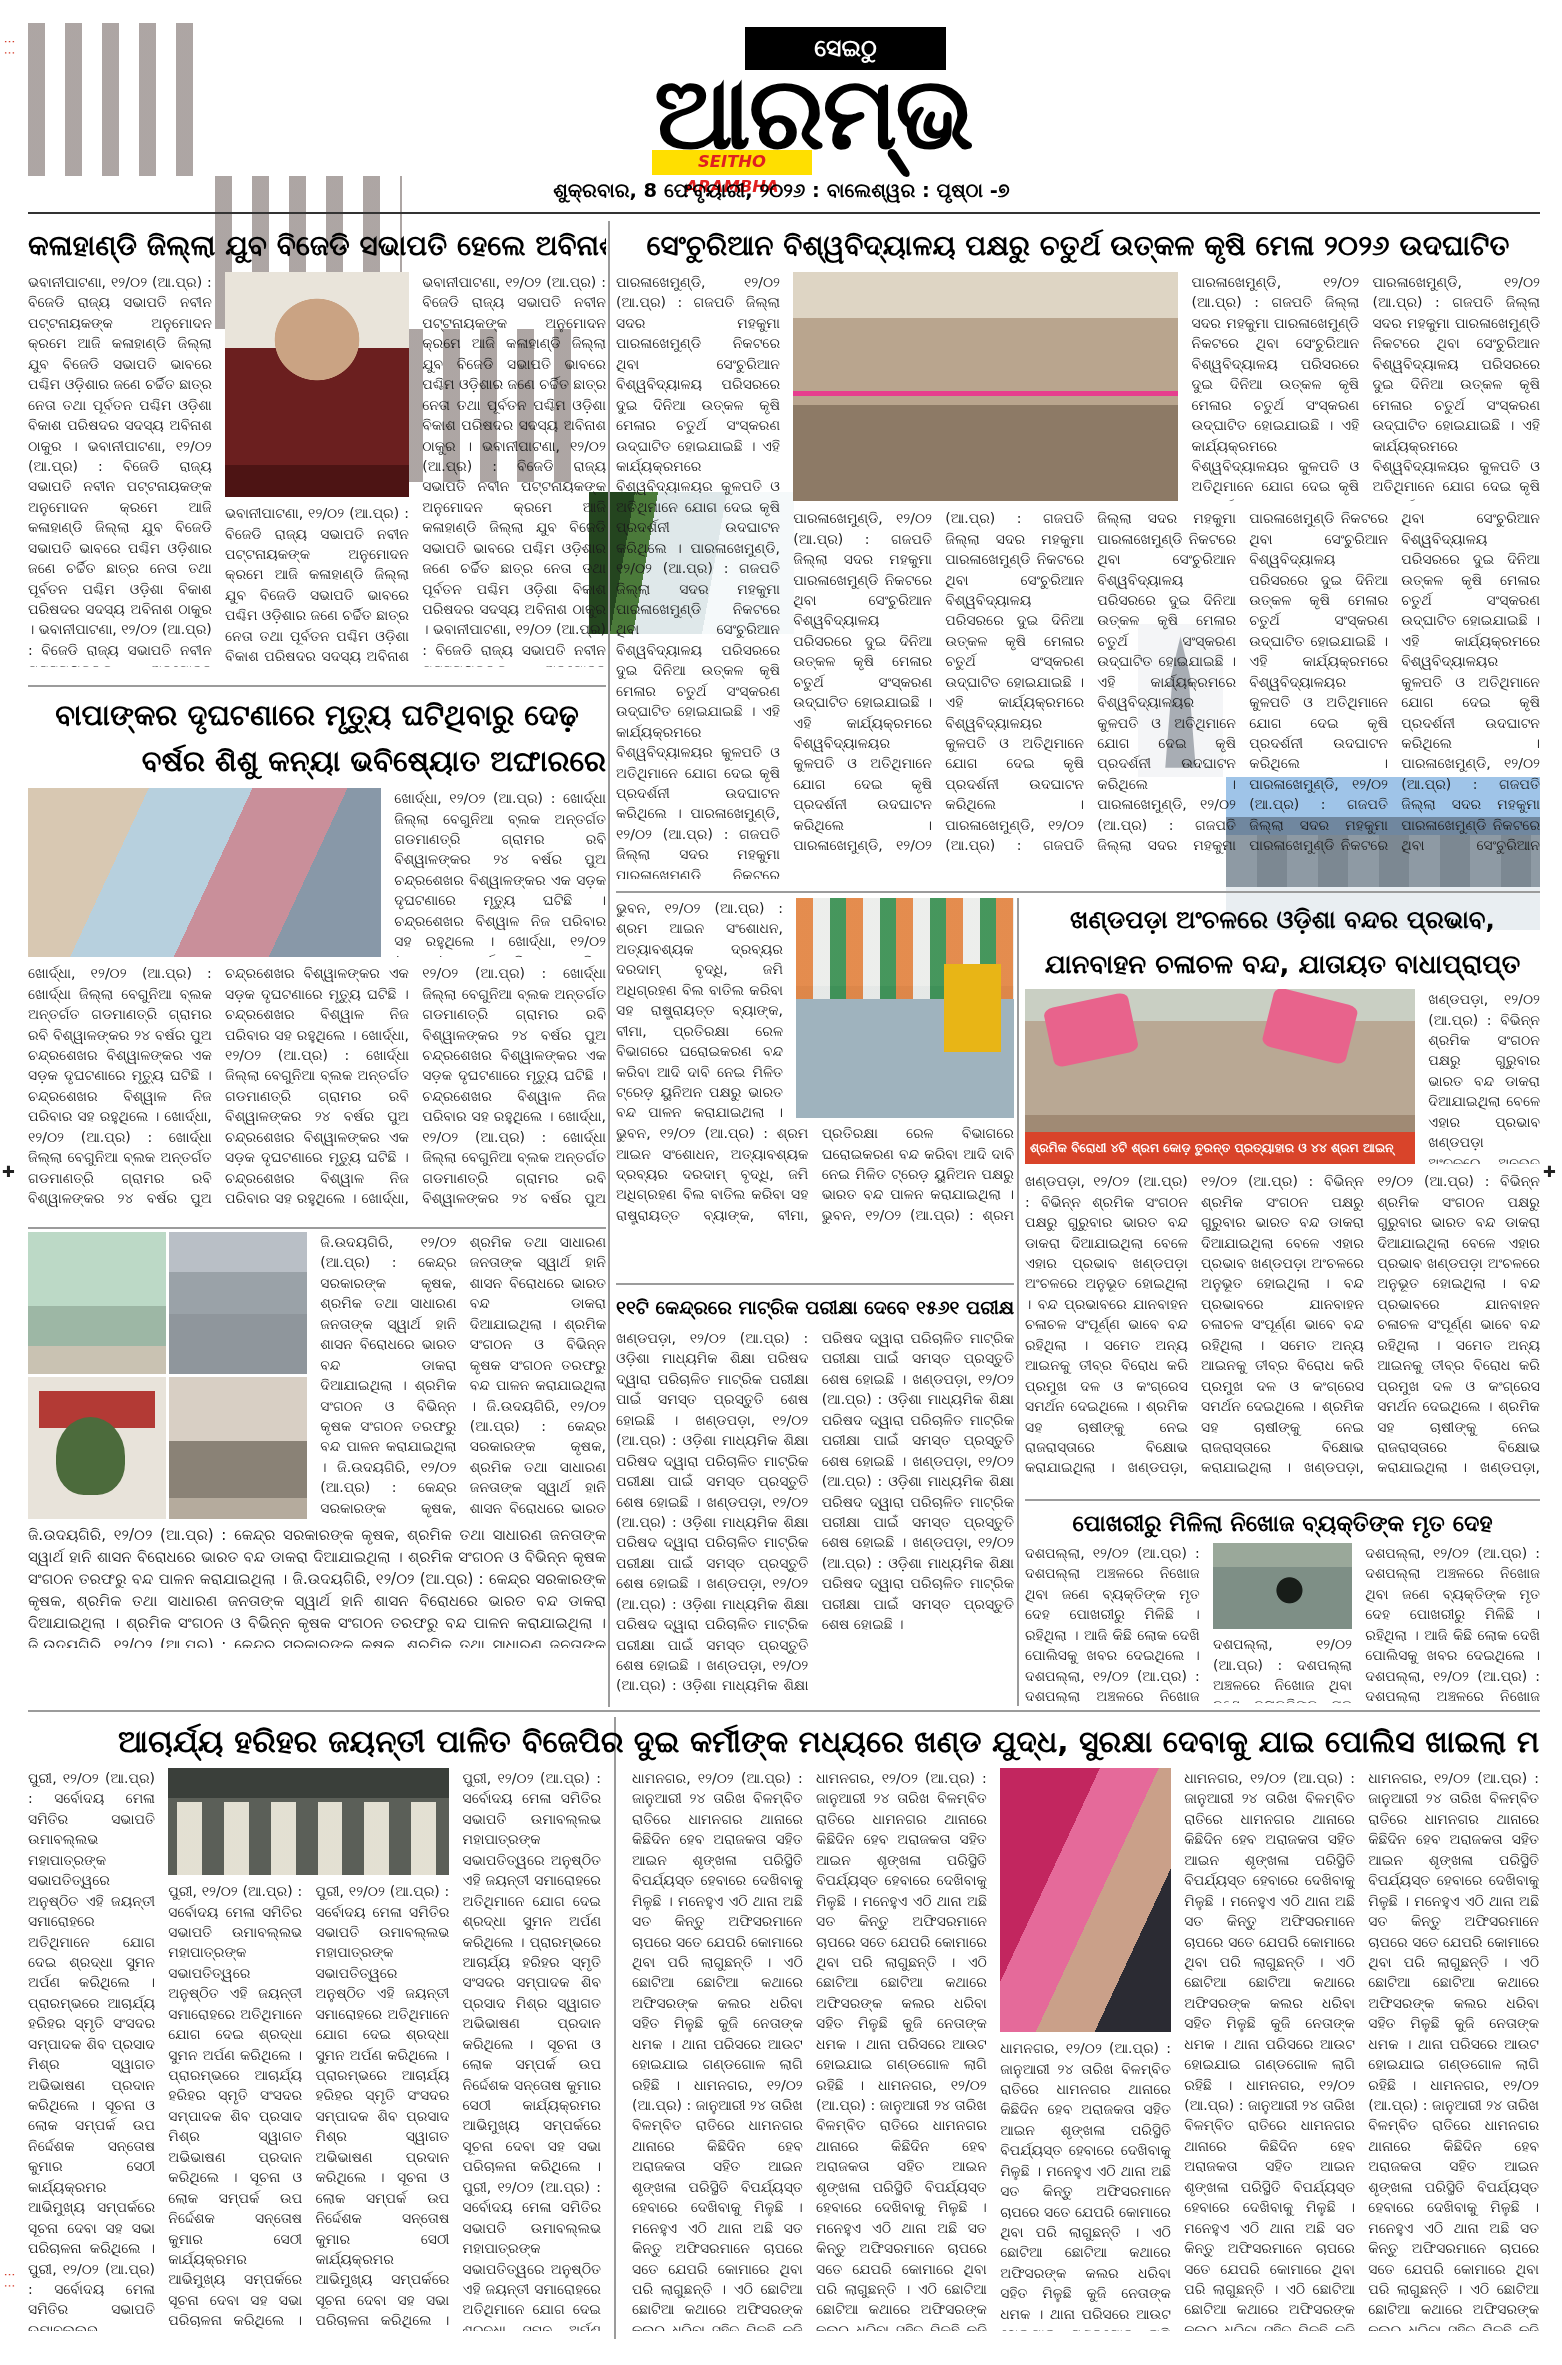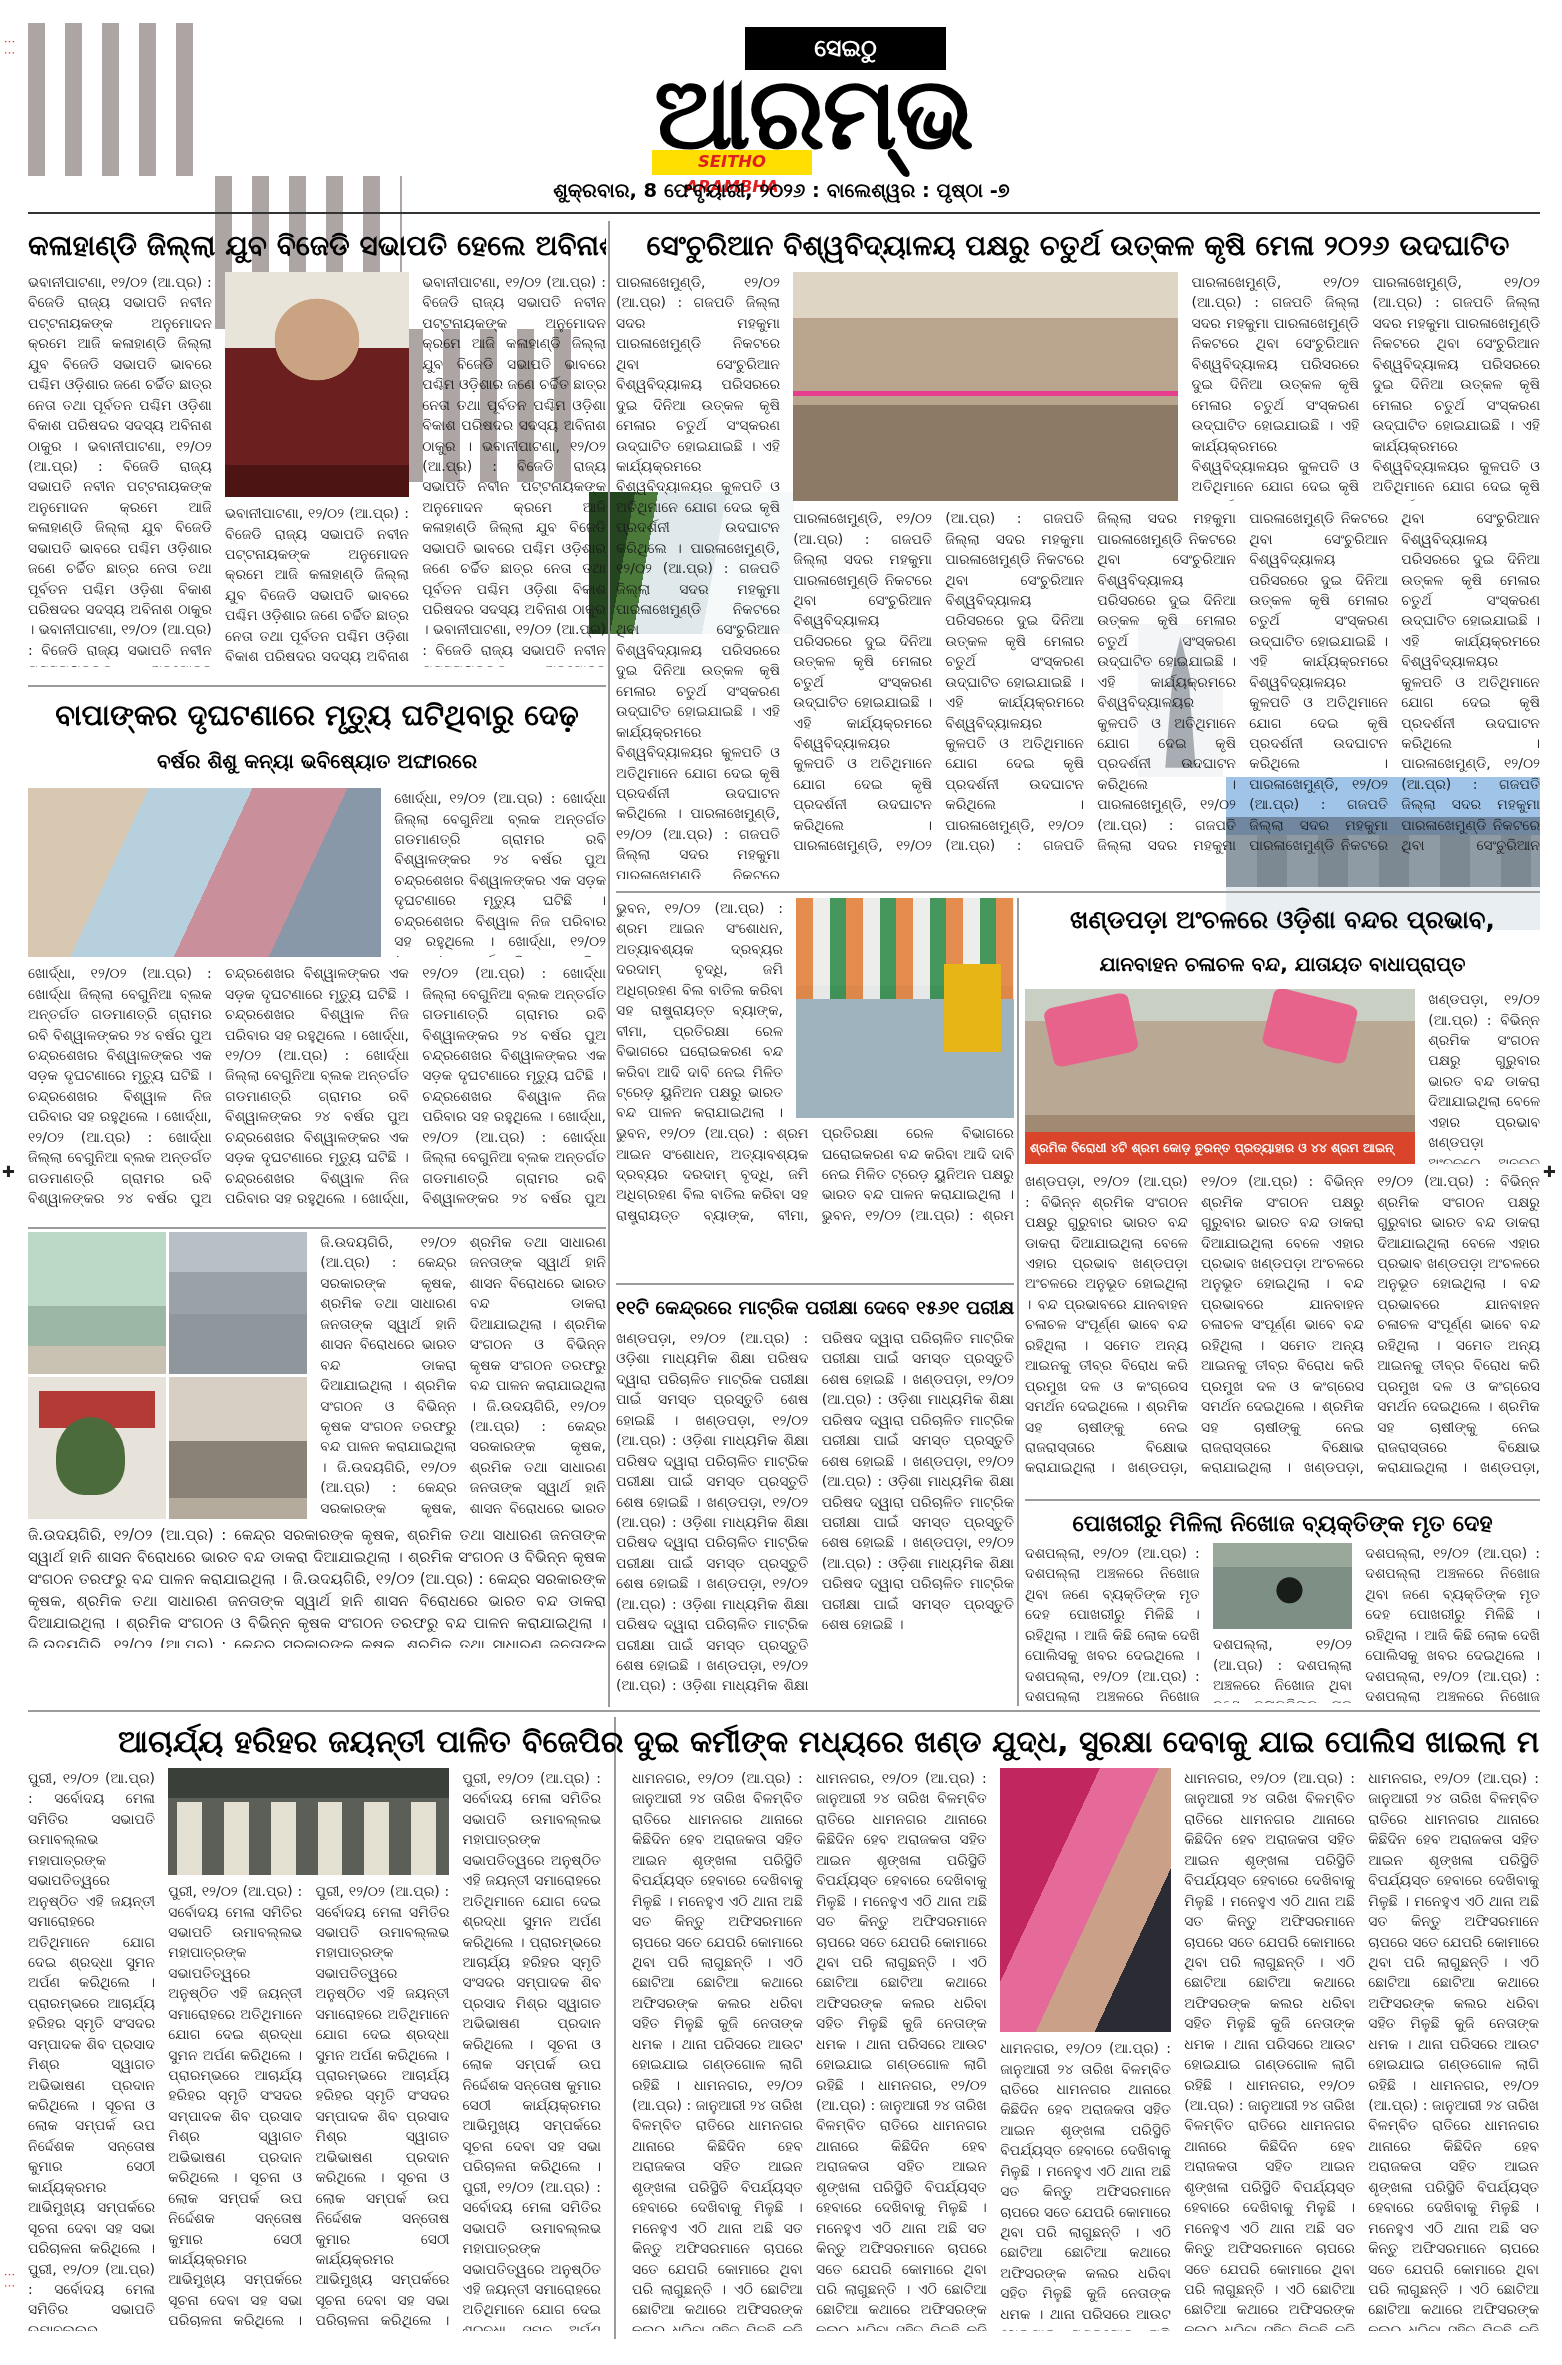--- a/index.html
+++ b/index.html
@@ -115,21 +115,21 @@
         <div class="txt" style="flex:1;">ପାରଳାଖେମୁଣ୍ଡି, ୧୨/୦୨ (ଆ.ପ୍ର) : ଗଜପତି ଜିଲ୍ଲା ସଦର ମହକୁମା ପାରଳାଖେମୁଣ୍ଡି ନିକଟରେ ଥିବା ସେଂଚୁରିଆନ ବିଶ୍ୱବିଦ୍ୟାଳୟ ପରିସରରେ ଦୁଇ ଦିନିଆ ଉତ୍କଳ କୃଷି ମେଳାର ଚତୁର୍ଥ ସଂସ୍କରଣ ଉଦ୍‌ଘାଟିତ ହୋଇଯାଇଛି । ଏହି କାର୍ଯ୍ୟକ୍ରମରେ ବିଶ୍ୱବିଦ୍ୟାଳୟର କୁଳପତି ଓ ଅତିଥିମାନେ ଯୋଗ ଦେଇ କୃଷି ପ୍ରଦର୍ଶନୀ ଉଦଘାଟନ କରିଥିଲେ । ପାରଳାଖେମୁଣ୍ଡି, ୧୨/୦୨ (ଆ.ପ୍ର) : ଗଜପତି ଜିଲ୍ଲା ସଦର ମହକୁମା ପାରଳାଖେମୁଣ୍ଡି ନିକଟରେ ଥିବା ସେଂଚୁରିଆନ ବିଶ୍ୱବିଦ୍ୟାଳୟ ପରିସରରେ ଦୁଇ ଦିନିଆ ଉତ୍କଳ କୃଷି ମେଳାର ଚତୁର୍ଥ ସଂସ୍କରଣ ଉଦ୍‌ଘାଟିତ ହୋଇଯାଇଛି । ଏହି କାର୍ଯ୍ୟକ୍ରମରେ ବିଶ୍ୱବିଦ୍ୟାଳୟର କୁଳପତି ଓ ଅତିଥିମାନେ ଯୋଗ ଦେଇ କୃଷି ପ୍ରଦର୍ଶନୀ ଉଦଘାଟନ କରିଥିଲେ । ପାରଳାଖେମୁଣ୍ଡି, ୧୨/୦୨ (ଆ.ପ୍ର) : ଗଜପତି ଜିଲ୍ଲା ସଦର ମହକୁମା ପାରଳାଖେମୁଣ୍ଡି ନିକଟରେ ଥିବା ସେଂଚୁରିଆନ ବିଶ୍ୱବିଦ୍ୟାଳୟ ପରିସରରେ ଦୁଇ ଦିନିଆ ଉତ୍କଳ କୃଷି ମେଳାର ଚତୁର୍ଥ ସଂସ୍କରଣ ଉଦ୍‌ଘାଟିତ ହୋଇଯାଇଛି । ଏହି କାର୍ଯ୍ୟକ୍ରମରେ ବିଶ୍ୱବିଦ୍ୟାଳୟର କୁଳପତି ଓ ଅତିଥିମାନେ ଯୋଗ ଦେଇ କୃଷି ପ୍ରଦର୍ଶନୀ ଉଦଘାଟନ କରିଥିଲେ ।</div>
         <div class="txt" style="flex:1;">ପାରଳାଖେମୁଣ୍ଡି, ୧୨/୦୨ (ଆ.ପ୍ର) : ଗଜପତି ଜିଲ୍ଲା ସଦର ମହକୁମା ପାରଳାଖେମୁଣ୍ଡି ନିକଟରେ ଥିବା ସେଂଚୁରିଆନ ବିଶ୍ୱବିଦ୍ୟାଳୟ ପରିସରରେ ଦୁଇ ଦିନିଆ ଉତ୍କଳ କୃଷି ମେଳାର ଚତୁର୍ଥ ସଂସ୍କରଣ ଉଦ୍‌ଘାଟିତ ହୋଇଯାଇଛି । ଏହି କାର୍ଯ୍ୟକ୍ରମରେ ବିଶ୍ୱବିଦ୍ୟାଳୟର କୁଳପତି ଓ ଅତିଥିମାନେ ଯୋଗ ଦେଇ କୃଷି ପ୍ରଦର୍ଶନୀ ଉଦଘାଟନ କରିଥିଲେ । ପାରଳାଖେମୁଣ୍ଡି, ୧୨/୦୨ (ଆ.ପ୍ର) : ଗଜପତି ଜିଲ୍ଲା ସଦର ମହକୁମା ପାରଳାଖେମୁଣ୍ଡି ନିକଟରେ ଥିବା ସେଂଚୁରିଆନ ବିଶ୍ୱବିଦ୍ୟାଳୟ ପରିସରରେ ଦୁଇ ଦିନିଆ ଉତ୍କଳ କୃଷି ମେଳାର ଚତୁର୍ଥ ସଂସ୍କରଣ ଉଦ୍‌ଘାଟିତ ହୋଇଯାଇଛି । ଏହି କାର୍ଯ୍ୟକ୍ରମରେ ବିଶ୍ୱବିଦ୍ୟାଳୟର କୁଳପତି ଓ ଅତିଥିମାନେ ଯୋଗ ଦେଇ କୃଷି ପ୍ରଦର୍ଶନୀ ଉଦଘାଟନ କରିଥିଲେ । ପାରଳାଖେମୁଣ୍ଡି, ୧୨/୦୨ (ଆ.ପ୍ର) : ଗଜପତି ଜିଲ୍ଲା ସଦର ମହକୁମା ପାରଳାଖେମୁଣ୍ଡି ନିକଟରେ ଥିବା ସେଂଚୁରିଆନ ବିଶ୍ୱବିଦ୍ୟାଳୟ ପରିସରରେ ଦୁଇ ଦିନିଆ ଉତ୍କଳ କୃଷି ମେଳାର ଚତୁର୍ଥ ସଂସ୍କରଣ ଉଦ୍‌ଘାଟିତ ହୋଇଯାଇଛି । ଏହି କାର୍ଯ୍ୟକ୍ରମରେ ବିଶ୍ୱବିଦ୍ୟାଳୟର କୁଳପତି ଓ ଅତିଥିମାନେ ଯୋଗ ଦେଇ କୃଷି ପ୍ରଦର୍ଶନୀ ଉଦଘାଟନ କରିଥିଲେ ।</div>
       </div>
       <div class="txt cols5" style="height:364px;">ପାରଳାଖେମୁଣ୍ଡି, ୧୨/୦୨ (ଆ.ପ୍ର) : ଗଜପତି ଜିଲ୍ଲା ସଦର ମହକୁମା ପାରଳାଖେମୁଣ୍ଡି ନିକଟରେ ଥିବା ସେଂଚୁରିଆନ ବିଶ୍ୱବିଦ୍ୟାଳୟ ପରିସରରେ ଦୁଇ ଦିନିଆ ଉତ୍କଳ କୃଷି ମେଳାର ଚତୁର୍ଥ ସଂସ୍କରଣ ଉଦ୍‌ଘାଟିତ ହୋଇଯାଇଛି । ଏହି କାର୍ଯ୍ୟକ୍ରମରେ ବିଶ୍ୱବିଦ୍ୟାଳୟର କୁଳପତି ଓ ଅତିଥିମାନେ ଯୋଗ ଦେଇ କୃଷି ପ୍ରଦର୍ଶନୀ ଉଦଘାଟନ କରିଥିଲେ । ପାରଳାଖେମୁଣ୍ଡି, ୧୨/୦୨ (ଆ.ପ୍ର) : ଗଜପତି ଜିଲ୍ଲା ସଦର ମହକୁମା ପାରଳାଖେମୁଣ୍ଡି ନିକଟରେ ଥିବା ସେଂଚୁରିଆନ ବିଶ୍ୱବିଦ୍ୟାଳୟ ପରିସରରେ ଦୁଇ ଦିନିଆ ଉତ୍କଳ କୃଷି ମେଳାର ଚତୁର୍ଥ ସଂସ୍କରଣ ଉଦ୍‌ଘାଟିତ ହୋଇଯାଇଛି । ଏହି କାର୍ଯ୍ୟକ୍ରମରେ ବିଶ୍ୱବିଦ୍ୟାଳୟର କୁଳପତି ଓ ଅତିଥିମାନେ ଯୋଗ ଦେଇ କୃଷି ପ୍ରଦର୍ଶନୀ ଉଦଘାଟନ କରିଥିଲେ । ପାରଳାଖେମୁଣ୍ଡି, ୧୨/୦୨ (ଆ.ପ୍ର) : ଗଜପତି ଜିଲ୍ଲା ସଦର ମହକୁମା ପାରଳାଖେମୁଣ୍ଡି ନିକଟରେ ଥିବା ସେଂଚୁରିଆନ ବିଶ୍ୱବିଦ୍ୟାଳୟ ପରିସରରେ ଦୁଇ ଦିନିଆ ଉତ୍କଳ କୃଷି ମେଳାର ଚତୁର୍ଥ ସଂସ୍କରଣ ଉଦ୍‌ଘାଟିତ ହୋଇଯାଇଛି । ଏହି କାର୍ଯ୍ୟକ୍ରମରେ ବିଶ୍ୱବିଦ୍ୟାଳୟର କୁଳପତି ଓ ଅତିଥିମାନେ ଯୋଗ ଦେଇ କୃଷି ପ୍ରଦର୍ଶନୀ ଉଦଘାଟନ କରିଥିଲେ । ପାରଳାଖେମୁଣ୍ଡି, ୧୨/୦୨ (ଆ.ପ୍ର) : ଗଜପତି ଜିଲ୍ଲା ସଦର ମହକୁମା ପାରଳାଖେମୁଣ୍ଡି ନିକଟରେ ଥିବା ସେଂଚୁରିଆନ ବିଶ୍ୱବିଦ୍ୟାଳୟ ପରିସରରେ ଦୁଇ ଦିନିଆ ଉତ୍କଳ କୃଷି ମେଳାର ଚତୁର୍ଥ ସଂସ୍କରଣ ଉଦ୍‌ଘାଟିତ ହୋଇଯାଇଛି । ଏହି କାର୍ଯ୍ୟକ୍ରମରେ ବିଶ୍ୱବିଦ୍ୟାଳୟର କୁଳପତି ଓ ଅତିଥିମାନେ ଯୋଗ ଦେଇ କୃଷି ପ୍ରଦର୍ଶନୀ ଉଦଘାଟନ କରିଥିଲେ । ପାରଳାଖେମୁଣ୍ଡି, ୧୨/୦୨ (ଆ.ପ୍ର) : ଗଜପତି ଜିଲ୍ଲା ସଦର ମହକୁମା ପାରଳାଖେମୁଣ୍ଡି ନିକଟରେ ଥିବା ସେଂଚୁରିଆନ ବିଶ୍ୱବିଦ୍ୟାଳୟ ପରିସରରେ ଦୁଇ ଦିନିଆ ଉତ୍କଳ କୃଷି ମେଳାର ଚତୁର୍ଥ ସଂସ୍କରଣ ଉଦ୍‌ଘାଟିତ ହୋଇଯାଇଛି । ଏହି କାର୍ଯ୍ୟକ୍ରମରେ ବିଶ୍ୱବିଦ୍ୟାଳୟର କୁଳପତି ଓ ଅତିଥିମାନେ ଯୋଗ ଦେଇ କୃଷି ପ୍ରଦର୍ଶନୀ ଉଦଘାଟନ କରିଥିଲେ । ପାରଳାଖେମୁଣ୍ଡି, ୧୨/୦୨ (ଆ.ପ୍ର) : ଗଜପତି ଜିଲ୍ଲା ସଦର ମହକୁମା ପାରଳାଖେମୁଣ୍ଡି ନିକଟରେ ଥିବା ସେଂଚୁରିଆନ ବିଶ୍ୱବିଦ୍ୟାଳୟ ପରିସରରେ ଦୁଇ ଦିନିଆ ଉତ୍କଳ କୃଷି ମେଳାର ଚତୁର୍ଥ ସଂସ୍କରଣ ଉଦ୍‌ଘାଟିତ ହୋଇଯାଇଛି । ଏହି କାର୍ଯ୍ୟକ୍ରମରେ ବିଶ୍ୱବିଦ୍ୟାଳୟର କୁଳପତି ଓ ଅତିଥିମାନେ ଯୋଗ ଦେଇ କୃଷି ପ୍ରଦର୍ଶନୀ ଉଦଘାଟନ କରିଥିଲେ । ପାରଳାଖେମୁଣ୍ଡି, ୧୨/୦୨ (ଆ.ପ୍ର) : ଗଜପତି ଜିଲ୍ଲା ସଦର ମହକୁମା ପାରଳାଖେମୁଣ୍ଡି ନିକଟରେ ଥିବା ସେଂଚୁରିଆନ ବିଶ୍ୱବିଦ୍ୟାଳୟ ପରିସରରେ ଦୁଇ ଦିନିଆ ଉତ୍କଳ କୃଷି ମେଳାର ଚତୁର୍ଥ ସଂସ୍କରଣ ଉଦ୍‌ଘାଟିତ ହୋଇଯାଇଛି । ଏହି କାର୍ଯ୍ୟକ୍ରମରେ ବିଶ୍ୱବିଦ୍ୟାଳୟର କୁଳପତି ଓ ଅତିଥିମାନେ ଯୋଗ ଦେଇ କୃଷି ପ୍ରଦର୍ଶନୀ ଉଦଘାଟନ କରିଥିଲେ । ପାରଳାଖେମୁଣ୍ଡି, ୧୨/୦୨ (ଆ.ପ୍ର) : ଗଜପତି ଜିଲ୍ଲା ସଦର ମହକୁମା ପାରଳାଖେମୁଣ୍ଡି ନିକଟରେ ଥିବା ସେଂଚୁରିଆନ ବିଶ୍ୱବିଦ୍ୟାଳୟ ପରିସରରେ ଦୁଇ ଦିନିଆ ଉତ୍କଳ କୃଷି ମେଳାର ଚତୁର୍ଥ ସଂସ୍କରଣ ଉଦ୍‌ଘାଟିତ ହୋଇଯାଇଛି । ଏହି କାର୍ଯ୍ୟକ୍ରମରେ ବିଶ୍ୱବିଦ୍ୟାଳୟର କୁଳପତି ଓ ଅତିଥିମାନେ ଯୋଗ ଦେଇ କୃଷି ପ୍ରଦର୍ଶନୀ ଉଦଘାଟନ କରିଥିଲେ । ପାରଳାଖେମୁଣ୍ଡି, ୧୨/୦୨ (ଆ.ପ୍ର) : ଗଜପତି ଜିଲ୍ଲା ସଦର ମହକୁମା ପାରଳାଖେମୁଣ୍ଡି ନିକଟରେ ଥିବା ସେଂଚୁରିଆନ ବିଶ୍ୱବିଦ୍ୟାଳୟ ପରିସରରେ ଦୁଇ ଦିନିଆ ଉତ୍କଳ କୃଷି ମେଳାର ଚତୁର୍ଥ ସଂସ୍କରଣ ଉଦ୍‌ଘାଟିତ ହୋଇଯାଇଛି । ଏହି କାର୍ଯ୍ୟକ୍ରମରେ ବିଶ୍ୱବିଦ୍ୟାଳୟର କୁଳପତି ଓ ଅତିଥିମାନେ ଯୋଗ ଦେଇ କୃଷି ପ୍ରଦର୍ଶନୀ ଉଦଘାଟନ କରିଥିଲେ । ପାରଳାଖେମୁଣ୍ଡି, ୧୨/୦୨ (ଆ.ପ୍ର) : ଗଜପତି ଜିଲ୍ଲା ସଦର ମହକୁମା ପାରଳାଖେମୁଣ୍ଡି ନିକଟରେ ଥିବା ସେଂଚୁରିଆନ ବିଶ୍ୱବିଦ୍ୟାଳୟ ପରିସରରେ ଦୁଇ ଦିନିଆ ଉତ୍କଳ କୃଷି ମେଳାର ଚତୁର୍ଥ ସଂସ୍କରଣ ଉଦ୍‌ଘାଟିତ ହୋଇଯାଇଛି । ଏହି କାର୍ଯ୍ୟକ୍ରମରେ ବିଶ୍ୱବିଦ୍ୟାଳୟର କୁଳପତି ଓ ଅତିଥିମାନେ ଯୋଗ ଦେଇ କୃଷି ପ୍ରଦର୍ଶନୀ ଉଦଘାଟନ କରିଥିଲେ । ପାରଳାଖେମୁଣ୍ଡି, ୧୨/୦୨ (ଆ.ପ୍ର) : ଗଜପତି ଜିଲ୍ଲା ସଦର ମହକୁମା ପାରଳାଖେମୁଣ୍ଡି ନିକଟରେ ଥିବା ସେଂଚୁରିଆନ ବିଶ୍ୱବିଦ୍ୟାଳୟ ପରିସରରେ ଦୁଇ ଦିନିଆ ଉତ୍କଳ କୃଷି ମେଳାର ଚତୁର୍ଥ ସଂସ୍କରଣ ଉଦ୍‌ଘାଟିତ ହୋଇଯାଇଛି । ଏହି କାର୍ଯ୍ୟକ୍ରମରେ ବିଶ୍ୱବିଦ୍ୟାଳୟର କୁଳପତି ଓ ଅତିଥିମାନେ ଯୋଗ ଦେଇ କୃଷି ପ୍ରଦର୍ଶନୀ ଉଦଘାଟନ କରିଥିଲେ । ପାରଳାଖେମୁଣ୍ଡି, ୧୨/୦୨ (ଆ.ପ୍ର) : ଗଜପତି ଜିଲ୍ଲା ସଦର ମହକୁମା ପାରଳାଖେମୁଣ୍ଡି ନିକଟରେ ଥିବା ସେଂଚୁରିଆନ ବିଶ୍ୱବିଦ୍ୟାଳୟ ପରିସରରେ ଦୁଇ ଦିନିଆ ଉତ୍କଳ କୃଷି ମେଳାର ଚତୁର୍ଥ ସଂସ୍କରଣ ଉଦ୍‌ଘାଟିତ ହୋଇଯାଇଛି । ଏହି କାର୍ଯ୍ୟକ୍ରମରେ ବିଶ୍ୱବିଦ୍ୟାଳୟର କୁଳପତି ଓ ଅତିଥିମାନେ ଯୋଗ ଦେଇ କୃଷି ପ୍ରଦର୍ଶନୀ ଉଦଘାଟନ କରିଥିଲେ ।</div>
     </div>
   </div>
 </div>
 
 <div class="abs" style="left:28px;top:692px;width:578px;">
   <div class="hl" style="font-size:29px;line-height:46px;">ବାପାଙ୍କର ଦୃଘଟଣାରେ ମୃତ୍ୟୁ ଘଟିଥିବାରୁ ଦେଢ଼</div>
-  <div class="hl" style="font-size:20px;line-height:46px;">ବର୍ଷର ଶିଶୁ କନ୍ୟା ଭବିଷ୍ୟୋତ ଅଙ୍ଘାରରେ</div>
+  <div class="hl" style="font-size:29px;line-height:46px;text-align:right;">ବର୍ଷର ଶିଶୁ କନ୍ୟା ଭବିଷ୍ୟୋତ ଅଙ୍ଘାରରେ</div>
   <div class="flexrow" style="height:169px;margin-top:4.1px;">
     <div class="photo ph-baby" style="width:353px;height:169px;"></div>
     <div class="txt" style="flex:1;">ଖୋର୍ଦ୍ଧା, ୧୨/୦୨ (ଆ.ପ୍ର) : ଖୋର୍ଦ୍ଧା ଜିଲ୍ଲା ବେଗୁନିଆ ବ୍ଲକ ଅନ୍ତର୍ଗତ ଗଡମାଣତ୍ରି ଗ୍ରାମର ରବି ବିଶ୍ୱାଳଙ୍କର ୨୪ ବର୍ଷର ପୁଅ ଚନ୍ଦ୍ରଶେଖର ବିଶ୍ୱାଳଙ୍କର ଏକ ସଡ଼କ ଦୃଘଟଣାରେ ମୃତ୍ୟୁ ଘଟିଛି । ଚନ୍ଦ୍ରଶେଖର ବିଶ୍ୱାଳ ନିଜ ପରିବାର ସହ ରହୁଥିଲେ । ଖୋର୍ଦ୍ଧା, ୧୨/୦୨ (ଆ.ପ୍ର) : ଖୋର୍ଦ୍ଧା ଜିଲ୍ଲା ବେଗୁନିଆ ବ୍ଲକ ଅନ୍ତର୍ଗତ ଗଡମାଣତ୍ରି ଗ୍ରାମର ରବି ବିଶ୍ୱାଳଙ୍କର ୨୪ ବର୍ଷର ପୁଅ ଚନ୍ଦ୍ରଶେଖର ବିଶ୍ୱାଳଙ୍କର ଏକ ସଡ଼କ ଦୃଘଟଣାରେ ମୃତ୍ୟୁ ଘଟିଛି । ଚନ୍ଦ୍ରଶେଖର ବିଶ୍ୱାଳ ନିଜ ପରିବାର ସହ ରହୁଥିଲେ । ଖୋର୍ଦ୍ଧା, ୧୨/୦୨ (ଆ.ପ୍ର) : ଖୋର୍ଦ୍ଧା ଜିଲ୍ଲା ବେଗୁନିଆ ବ୍ଲକ ଅନ୍ତର୍ଗତ ଗଡମାଣତ୍ରି ଗ୍ରାମର ରବି ବିଶ୍ୱାଳଙ୍କର ୨୪ ବର୍ଷର ପୁଅ ଚନ୍ଦ୍ରଶେଖର ବିଶ୍ୱାଳଙ୍କର ଏକ ସଡ଼କ ଦୃଘଟଣାରେ ମୃତ୍ୟୁ ଘଟିଛି । ଚନ୍ଦ୍ରଶେଖର ବିଶ୍ୱାଳ ନିଜ ପରିବାର ସହ ରହୁଥିଲେ ।</div>
   </div>
   <div class="txt cols3" style="height:262px;margin-top:6.1px;">ଖୋର୍ଦ୍ଧା, ୧୨/୦୨ (ଆ.ପ୍ର) : ଖୋର୍ଦ୍ଧା ଜିଲ୍ଲା ବେଗୁନିଆ ବ୍ଲକ ଅନ୍ତର୍ଗତ ଗଡମାଣତ୍ରି ଗ୍ରାମର ରବି ବିଶ୍ୱାଳଙ୍କର ୨୪ ବର୍ଷର ପୁଅ ଚନ୍ଦ୍ରଶେଖର ବିଶ୍ୱାଳଙ୍କର ଏକ ସଡ଼କ ଦୃଘଟଣାରେ ମୃତ୍ୟୁ ଘଟିଛି । ଚନ୍ଦ୍ରଶେଖର ବିଶ୍ୱାଳ ନିଜ ପରିବାର ସହ ରହୁଥିଲେ । ଖୋର୍ଦ୍ଧା, ୧୨/୦୨ (ଆ.ପ୍ର) : ଖୋର୍ଦ୍ଧା ଜିଲ୍ଲା ବେଗୁନିଆ ବ୍ଲକ ଅନ୍ତର୍ଗତ ଗଡମାଣତ୍ରି ଗ୍ରାମର ରବି ବିଶ୍ୱାଳଙ୍କର ୨୪ ବର୍ଷର ପୁଅ ଚନ୍ଦ୍ରଶେଖର ବିଶ୍ୱାଳଙ୍କର ଏକ ସଡ଼କ ଦୃଘଟଣାରେ ମୃତ୍ୟୁ ଘଟିଛି । ଚନ୍ଦ୍ରଶେଖର ବିଶ୍ୱାଳ ନିଜ ପରିବାର ସହ ରହୁଥିଲେ । ଖୋର୍ଦ୍ଧା, ୧୨/୦୨ (ଆ.ପ୍ର) : ଖୋର୍ଦ୍ଧା ଜିଲ୍ଲା ବେଗୁନିଆ ବ୍ଲକ ଅନ୍ତର୍ଗତ ଗଡମାଣତ୍ରି ଗ୍ରାମର ରବି ବିଶ୍ୱାଳଙ୍କର ୨୪ ବର୍ଷର ପୁଅ ଚନ୍ଦ୍ରଶେଖର ବିଶ୍ୱାଳଙ୍କର ଏକ ସଡ଼କ ଦୃଘଟଣାରେ ମୃତ୍ୟୁ ଘଟିଛି । ଚନ୍ଦ୍ରଶେଖର ବିଶ୍ୱାଳ ନିଜ ପରିବାର ସହ ରହୁଥିଲେ । ଖୋର୍ଦ୍ଧା, ୧୨/୦୨ (ଆ.ପ୍ର) : ଖୋର୍ଦ୍ଧା ଜିଲ୍ଲା ବେଗୁନିଆ ବ୍ଲକ ଅନ୍ତର୍ଗତ ଗଡମାଣତ୍ରି ଗ୍ରାମର ରବି ବିଶ୍ୱାଳଙ୍କର ୨୪ ବର୍ଷର ପୁଅ ଚନ୍ଦ୍ରଶେଖର ବିଶ୍ୱାଳଙ୍କର ଏକ ସଡ଼କ ଦୃଘଟଣାରେ ମୃତ୍ୟୁ ଘଟିଛି । ଚନ୍ଦ୍ରଶେଖର ବିଶ୍ୱାଳ ନିଜ ପରିବାର ସହ ରହୁଥିଲେ । ଖୋର୍ଦ୍ଧା, ୧୨/୦୨ (ଆ.ପ୍ର) : ଖୋର୍ଦ୍ଧା ଜିଲ୍ଲା ବେଗୁନିଆ ବ୍ଲକ ଅନ୍ତର୍ଗତ ଗଡମାଣତ୍ରି ଗ୍ରାମର ରବି ବିଶ୍ୱାଳଙ୍କର ୨୪ ବର୍ଷର ପୁଅ ଚନ୍ଦ୍ରଶେଖର ବିଶ୍ୱାଳଙ୍କର ଏକ ସଡ଼କ ଦୃଘଟଣାରେ ମୃତ୍ୟୁ ଘଟିଛି । ଚନ୍ଦ୍ରଶେଖର ବିଶ୍ୱାଳ ନିଜ ପରିବାର ସହ ରହୁଥିଲେ । ଖୋର୍ଦ୍ଧା, ୧୨/୦୨ (ଆ.ପ୍ର) : ଖୋର୍ଦ୍ଧା ଜିଲ୍ଲା ବେଗୁନିଆ ବ୍ଲକ ଅନ୍ତର୍ଗତ ଗଡମାଣତ୍ରି ଗ୍ରାମର ରବି ବିଶ୍ୱାଳଙ୍କର ୨୪ ବର୍ଷର ପୁଅ ଚନ୍ଦ୍ରଶେଖର ବିଶ୍ୱାଳଙ୍କର ଏକ ସଡ଼କ ଦୃଘଟଣାରେ ମୃତ୍ୟୁ ଘଟିଛି । ଚନ୍ଦ୍ରଶେଖର ବିଶ୍ୱାଳ ନିଜ ପରିବାର ସହ ରହୁଥିଲେ । ଖୋର୍ଦ୍ଧା, ୧୨/୦୨ (ଆ.ପ୍ର) : ଖୋର୍ଦ୍ଧା ଜିଲ୍ଲା ବେଗୁନିଆ ବ୍ଲକ ଅନ୍ତର୍ଗତ ଗଡମାଣତ୍ରି ଗ୍ରାମର ରବି ବିଶ୍ୱାଳଙ୍କର ୨୪ ବର୍ଷର ପୁଅ ଚନ୍ଦ୍ରଶେଖର ବିଶ୍ୱାଳଙ୍କର ଏକ ସଡ଼କ ଦୃଘଟଣାରେ ମୃତ୍ୟୁ ଘଟିଛି । ଚନ୍ଦ୍ରଶେଖର ବିଶ୍ୱାଳ ନିଜ ପରିବାର ସହ ରହୁଥିଲେ । ଖୋର୍ଦ୍ଧା, ୧୨/୦୨ (ଆ.ପ୍ର) : ଖୋର୍ଦ୍ଧା ଜିଲ୍ଲା ବେଗୁନିଆ ବ୍ଲକ ଅନ୍ତର୍ଗତ ଗଡମାଣତ୍ରି ଗ୍ରାମର ରବି ବିଶ୍ୱାଳଙ୍କର ୨୪ ବର୍ଷର ପୁଅ ଚନ୍ଦ୍ରଶେଖର ବିଶ୍ୱାଳଙ୍କର ଏକ ସଡ଼କ ଦୃଘଟଣାରେ ମୃତ୍ୟୁ ଘଟିଛି । ଚନ୍ଦ୍ରଶେଖର ବିଶ୍ୱାଳ ନିଜ ପରିବାର ସହ ରହୁଥିଲେ ।</div>
 </div>
 
 <div class="abs" style="left:28px;top:1232px;width:578px;">
   <div class="flexrow" style="height:287px;">
     <div class="collage photo" style="width:279px;height:287px;">
@@ -157,21 +157,21 @@
   <div class="txt cols2" style="height:114px;margin-top:5.1px;">ଭୁବନ, ୧୨/୦୨ (ଆ.ପ୍ର) : ଶ୍ରମ ଆଇନ ସଂଶୋଧନ, ଅତ୍ୟାବଶ୍ୟକ ଦ୍ରବ୍ୟର ଦରଦାମ୍ ବୃଦ୍ଧି, ଜମି ଅଧିଗ୍ରହଣ ବିଲ ବାତିଲ କରିବା ସହ ରାଷ୍ଟ୍ରାୟତ୍ତ ବ୍ୟାଙ୍କ, ବୀମା, ପ୍ରତିରକ୍ଷା ରେଳ ବିଭାଗରେ ଘରୋଇକରଣ ବନ୍ଦ କରିବା ଆଦି ଦାବି ନେଇ ମିଳିତ ଟ୍ରେଡ଼ ୟୁନିଅନ ପକ୍ଷରୁ ଭାରତ ବନ୍ଦ ପାଳନ କରାଯାଇଥିଲା । ଭୁବନ, ୧୨/୦୨ (ଆ.ପ୍ର) : ଶ୍ରମ ଆଇନ ସଂଶୋଧନ, ଅତ୍ୟାବଶ୍ୟକ ଦ୍ରବ୍ୟର ଦରଦାମ୍ ବୃଦ୍ଧି, ଜମି ଅଧିଗ୍ରହଣ ବିଲ ବାତିଲ କରିବା ସହ ରାଷ୍ଟ୍ରାୟତ୍ତ ବ୍ୟାଙ୍କ, ବୀମା, ପ୍ରତିରକ୍ଷା ରେଳ ବିଭାଗରେ ଘରୋଇକରଣ ବନ୍ଦ କରିବା ଆଦି ଦାବି ନେଇ ମିଳିତ ଟ୍ରେଡ଼ ୟୁନିଅନ ପକ୍ଷରୁ ଭାରତ ବନ୍ଦ ପାଳନ କରାଯାଇଥିଲା । ଭୁବନ, ୧୨/୦୨ (ଆ.ପ୍ର) : ଶ୍ରମ ଆଇନ ସଂଶୋଧନ, ଅତ୍ୟାବଶ୍ୟକ ଦ୍ରବ୍ୟର ଦରଦାମ୍ ବୃଦ୍ଧି, ଜମି ଅଧିଗ୍ରହଣ ବିଲ ବାତିଲ କରିବା ସହ ରାଷ୍ଟ୍ରାୟତ୍ତ ବ୍ୟାଙ୍କ, ବୀମା, ପ୍ରତିରକ୍ଷା ରେଳ ବିଭାଗରେ ଘରୋଇକରଣ ବନ୍ଦ କରିବା ଆଦି ଦାବି ନେଇ ମିଳିତ ଟ୍ରେଡ଼ ୟୁନିଅନ ପକ୍ଷରୁ ଭାରତ ବନ୍ଦ ପାଳନ କରାଯାଇଥିଲା ।</div>
 </div>
 
 <div class="abs" style="left:616px;top:1289px;width:398px;">
   <div class="hl" style="font-size:19px;height:39px;line-height:37px;">୧୧ଟି କେନ୍ଦ୍ରରେ ମାଟ୍ରିକ ପରୀକ୍ଷା ଦେବେ ୧୫୬୧ ପରୀକ୍ଷାର୍ଥୀ</div>
   <div class="txt cols2" style="height:368px;">ଖଣ୍ଡପଡ଼ା, ୧୨/୦୨ (ଆ.ପ୍ର) : ଓଡ଼ିଶା ମାଧ୍ୟମିକ ଶିକ୍ଷା ପରିଷଦ ଦ୍ୱାରା ପରିଚାଳିତ ମାଟ୍ରିକ ପରୀକ୍ଷା ପାଇଁ ସମସ୍ତ ପ୍ରସ୍ତୁତି ଶେଷ ହୋଇଛି । ଖଣ୍ଡପଡ଼ା, ୧୨/୦୨ (ଆ.ପ୍ର) : ଓଡ଼ିଶା ମାଧ୍ୟମିକ ଶିକ୍ଷା ପରିଷଦ ଦ୍ୱାରା ପରିଚାଳିତ ମାଟ୍ରିକ ପରୀକ୍ଷା ପାଇଁ ସମସ୍ତ ପ୍ରସ୍ତୁତି ଶେଷ ହୋଇଛି । ଖଣ୍ଡପଡ଼ା, ୧୨/୦୨ (ଆ.ପ୍ର) : ଓଡ଼ିଶା ମାଧ୍ୟମିକ ଶିକ୍ଷା ପରିଷଦ ଦ୍ୱାରା ପରିଚାଳିତ ମାଟ୍ରିକ ପରୀକ୍ଷା ପାଇଁ ସମସ୍ତ ପ୍ରସ୍ତୁତି ଶେଷ ହୋଇଛି । ଖଣ୍ଡପଡ଼ା, ୧୨/୦୨ (ଆ.ପ୍ର) : ଓଡ଼ିଶା ମାଧ୍ୟମିକ ଶିକ୍ଷା ପରିଷଦ ଦ୍ୱାରା ପରିଚାଳିତ ମାଟ୍ରିକ ପରୀକ୍ଷା ପାଇଁ ସମସ୍ତ ପ୍ରସ୍ତୁତି ଶେଷ ହୋଇଛି । ଖଣ୍ଡପଡ଼ା, ୧୨/୦୨ (ଆ.ପ୍ର) : ଓଡ଼ିଶା ମାଧ୍ୟମିକ ଶିକ୍ଷା ପରିଷଦ ଦ୍ୱାରା ପରିଚାଳିତ ମାଟ୍ରିକ ପରୀକ୍ଷା ପାଇଁ ସମସ୍ତ ପ୍ରସ୍ତୁତି ଶେଷ ହୋଇଛି । ଖଣ୍ଡପଡ଼ା, ୧୨/୦୨ (ଆ.ପ୍ର) : ଓଡ଼ିଶା ମାଧ୍ୟମିକ ଶିକ୍ଷା ପରିଷଦ ଦ୍ୱାରା ପରିଚାଳିତ ମାଟ୍ରିକ ପରୀକ୍ଷା ପାଇଁ ସମସ୍ତ ପ୍ରସ୍ତୁତି ଶେଷ ହୋଇଛି । ଖଣ୍ଡପଡ଼ା, ୧୨/୦୨ (ଆ.ପ୍ର) : ଓଡ଼ିଶା ମାଧ୍ୟମିକ ଶିକ୍ଷା ପରିଷଦ ଦ୍ୱାରା ପରିଚାଳିତ ମାଟ୍ରିକ ପରୀକ୍ଷା ପାଇଁ ସମସ୍ତ ପ୍ରସ୍ତୁତି ଶେଷ ହୋଇଛି । ଖଣ୍ଡପଡ଼ା, ୧୨/୦୨ (ଆ.ପ୍ର) : ଓଡ଼ିଶା ମାଧ୍ୟମିକ ଶିକ୍ଷା ପରିଷଦ ଦ୍ୱାରା ପରିଚାଳିତ ମାଟ୍ରିକ ପରୀକ୍ଷା ପାଇଁ ସମସ୍ତ ପ୍ରସ୍ତୁତି ଶେଷ ହୋଇଛି ।</div>
 </div>
 
 <div class="abs" style="left:1025px;top:898px;width:515px;">
   <div class="hl" style="font-size:24.6px;line-height:44px;">ଖଣ୍ଡପଡ଼ା ଅଂଚଳରେ ଓଡ଼ିଶା ବନ୍ଦର ପ୍ରଭାବ,</div>
-  <div class="hl" style="font-size:20px;line-height:44px;">ଯାନବାହନ ଚଳାଚଳ ବନ୍ଦ, ଯାତାୟତ ବାଧାପ୍ରାପ୍ତ</div>
+  <div class="hl" style="font-size:26px;line-height:44px;">ଯାନବାହନ ଚଳାଚଳ ବନ୍ଦ, ଯାତାୟତ ବାଧାପ୍ରାପ୍ତ</div>
   <div class="flexrow" style="height:175px;margin-top:3.1px;">
     <div class="photo ph-khand ph-fig" style="width:390px;height:175px;">
       <div class="pink1"></div>
       <div class="pink2"></div>
       <div class="banner">ଶ୍ରମିକ ବିରୋଧୀ ୪ଟି ଶ୍ରମ କୋଡ଼ ତୁରନ୍ତ ପ୍ରତ୍ୟାହାର ଓ ୪୪ ଶ୍ରମ ଆଇନ୍</div>
     </div>
     <div class="txt" style="flex:1;">ଖଣ୍ଡପଡ଼ା, ୧୨/୦୨ (ଆ.ପ୍ର) : ବିଭିନ୍ନ ଶ୍ରମିକ ସଂଗଠନ ପକ୍ଷରୁ ଗୁରୁବାର ଭାରତ ବନ୍ଦ ଡାକରା ଦିଆଯାଇଥିଲା ବେଳେ ଏହାର ପ୍ରଭାବ ଖଣ୍ଡପଡ଼ା ଅଂଚଳରେ ଅନୁଭୂତ ହୋଇଥିଲା । ବନ୍ଦ ପ୍ରଭାବରେ ଯାନବାହନ ଚଳାଚଳ ସଂପୂର୍ଣ୍ଣ ଭାବେ ବନ୍ଦ ରହିଥିଲା । ସମେତ ଅନ୍ୟ ଆଇନକୁ ତୀବ୍ର ବିରୋଧ କରି ପ୍ରମୁଖ ଦଳ ଓ କଂଗ୍ରେସ ସମର୍ଥନ ଦେଇଥିଲେ । ଶ୍ରମିକ ସହ ଚାଷୀଙ୍କୁ ନେଇ ରାଜରାସ୍ତାରେ ବିକ୍ଷୋଭ କରାଯାଇଥିଲା । ଖଣ୍ଡପଡ଼ା, ୧୨/୦୨ (ଆ.ପ୍ର) : ବିଭିନ୍ନ ଶ୍ରମିକ ସଂଗଠନ ପକ୍ଷରୁ ଗୁରୁବାର ଭାରତ ବନ୍ଦ ଡାକରା ଦିଆଯାଇଥିଲା ବେଳେ ଏହାର ପ୍ରଭାବ ଖଣ୍ଡପଡ଼ା ଅଂଚଳରେ ଅନୁଭୂତ ହୋଇଥିଲା । ବନ୍ଦ ପ୍ରଭାବରେ ଯାନବାହନ ଚଳାଚଳ ସଂପୂର୍ଣ୍ଣ ଭାବେ ବନ୍ଦ ରହିଥିଲା । ସମେତ ଅନ୍ୟ ଆଇନକୁ ତୀବ୍ର ବିରୋଧ କରି ପ୍ରମୁଖ ଦଳ ଓ କଂଗ୍ରେସ ସମର୍ଥନ ଦେଇଥିଲେ । ଶ୍ରମିକ ସହ ଚାଷୀଙ୍କୁ ନେଇ ରାଜରାସ୍ତାରେ ବିକ୍ଷୋଭ କରାଯାଇଥିଲା ।</div>
   </div>
   <div class="txt cols3" style="height:317px;margin-top:7.2px;">ଖଣ୍ଡପଡ଼ା, ୧୨/୦୨ (ଆ.ପ୍ର) : ବିଭିନ୍ନ ଶ୍ରମିକ ସଂଗଠନ ପକ୍ଷରୁ ଗୁରୁବାର ଭାରତ ବନ୍ଦ ଡାକରା ଦିଆଯାଇଥିଲା ବେଳେ ଏହାର ପ୍ରଭାବ ଖଣ୍ଡପଡ଼ା ଅଂଚଳରେ ଅନୁଭୂତ ହୋଇଥିଲା । ବନ୍ଦ ପ୍ରଭାବରେ ଯାନବାହନ ଚଳାଚଳ ସଂପୂର୍ଣ୍ଣ ଭାବେ ବନ୍ଦ ରହିଥିଲା । ସମେତ ଅନ୍ୟ ଆଇନକୁ ତୀବ୍ର ବିରୋଧ କରି ପ୍ରମୁଖ ଦଳ ଓ କଂଗ୍ରେସ ସମର୍ଥନ ଦେଇଥିଲେ । ଶ୍ରମିକ ସହ ଚାଷୀଙ୍କୁ ନେଇ ରାଜରାସ୍ତାରେ ବିକ୍ଷୋଭ କରାଯାଇଥିଲା । ଖଣ୍ଡପଡ଼ା, ୧୨/୦୨ (ଆ.ପ୍ର) : ବିଭିନ୍ନ ଶ୍ରମିକ ସଂଗଠନ ପକ୍ଷରୁ ଗୁରୁବାର ଭାରତ ବନ୍ଦ ଡାକରା ଦିଆଯାଇଥିଲା ବେଳେ ଏହାର ପ୍ରଭାବ ଖଣ୍ଡପଡ଼ା ଅଂଚଳରେ ଅନୁଭୂତ ହୋଇଥିଲା । ବନ୍ଦ ପ୍ରଭାବରେ ଯାନବାହନ ଚଳାଚଳ ସଂପୂର୍ଣ୍ଣ ଭାବେ ବନ୍ଦ ରହିଥିଲା । ସମେତ ଅନ୍ୟ ଆଇନକୁ ତୀବ୍ର ବିରୋଧ କରି ପ୍ରମୁଖ ଦଳ ଓ କଂଗ୍ରେସ ସମର୍ଥନ ଦେଇଥିଲେ । ଶ୍ରମିକ ସହ ଚାଷୀଙ୍କୁ ନେଇ ରାଜରାସ୍ତାରେ ବିକ୍ଷୋଭ କରାଯାଇଥିଲା । ଖଣ୍ଡପଡ଼ା, ୧୨/୦୨ (ଆ.ପ୍ର) : ବିଭିନ୍ନ ଶ୍ରମିକ ସଂଗଠନ ପକ୍ଷରୁ ଗୁରୁବାର ଭାରତ ବନ୍ଦ ଡାକରା ଦିଆଯାଇଥିଲା ବେଳେ ଏହାର ପ୍ରଭାବ ଖଣ୍ଡପଡ଼ା ଅଂଚଳରେ ଅନୁଭୂତ ହୋଇଥିଲା । ବନ୍ଦ ପ୍ରଭାବରେ ଯାନବାହନ ଚଳାଚଳ ସଂପୂର୍ଣ୍ଣ ଭାବେ ବନ୍ଦ ରହିଥିଲା । ସମେତ ଅନ୍ୟ ଆଇନକୁ ତୀବ୍ର ବିରୋଧ କରି ପ୍ରମୁଖ ଦଳ ଓ କଂଗ୍ରେସ ସମର୍ଥନ ଦେଇଥିଲେ । ଶ୍ରମିକ ସହ ଚାଷୀଙ୍କୁ ନେଇ ରାଜରାସ୍ତାରେ ବିକ୍ଷୋଭ କରାଯାଇଥିଲା । ଖଣ୍ଡପଡ଼ା, ୧୨/୦୨ (ଆ.ପ୍ର) : ବିଭିନ୍ନ ଶ୍ରମିକ ସଂଗଠନ ପକ୍ଷରୁ ଗୁରୁବାର ଭାରତ ବନ୍ଦ ଡାକରା ଦିଆଯାଇଥିଲା ବେଳେ ଏହାର ପ୍ରଭାବ ଖଣ୍ଡପଡ଼ା ଅଂଚଳରେ ଅନୁଭୂତ ହୋଇଥିଲା । ବନ୍ଦ ପ୍ରଭାବରେ ଯାନବାହନ ଚଳାଚଳ ସଂପୂର୍ଣ୍ଣ ଭାବେ ବନ୍ଦ ରହିଥିଲା । ସମେତ ଅନ୍ୟ ଆଇନକୁ ତୀବ୍ର ବିରୋଧ କରି ପ୍ରମୁଖ ଦଳ ଓ କଂଗ୍ରେସ ସମର୍ଥନ ଦେଇଥିଲେ । ଶ୍ରମିକ ସହ ଚାଷୀଙ୍କୁ ନେଇ ରାଜରାସ୍ତାରେ ବିକ୍ଷୋଭ କରାଯାଇଥିଲା । ଖଣ୍ଡପଡ଼ା, ୧୨/୦୨ (ଆ.ପ୍ର) : ବିଭିନ୍ନ ଶ୍ରମିକ ସଂଗଠନ ପକ୍ଷରୁ ଗୁରୁବାର ଭାରତ ବନ୍ଦ ଡାକରା ଦିଆଯାଇଥିଲା ବେଳେ ଏହାର ପ୍ରଭାବ ଖଣ୍ଡପଡ଼ା ଅଂଚଳରେ ଅନୁଭୂତ ହୋଇଥିଲା । ବନ୍ଦ ପ୍ରଭାବରେ ଯାନବାହନ ଚଳାଚଳ ସଂପୂର୍ଣ୍ଣ ଭାବେ ବନ୍ଦ ରହିଥିଲା । ସମେତ ଅନ୍ୟ ଆଇନକୁ ତୀବ୍ର ବିରୋଧ କରି ପ୍ରମୁଖ ଦଳ ଓ କଂଗ୍ରେସ ସମର୍ଥନ ଦେଇଥିଲେ । ଶ୍ରମିକ ସହ ଚାଷୀଙ୍କୁ ନେଇ ରାଜରାସ୍ତାରେ ବିକ୍ଷୋଭ କରାଯାଇଥିଲା । ଖଣ୍ଡପଡ଼ା, ୧୨/୦୨ (ଆ.ପ୍ର) : ବିଭିନ୍ନ ଶ୍ରମିକ ସଂଗଠନ ପକ୍ଷରୁ ଗୁରୁବାର ଭାରତ ବନ୍ଦ ଡାକରା ଦିଆଯାଇଥିଲା ବେଳେ ଏହାର ପ୍ରଭାବ ଖଣ୍ଡପଡ଼ା ଅଂଚଳରେ ଅନୁଭୂତ ହୋଇଥିଲା । ବନ୍ଦ ପ୍ରଭାବରେ ଯାନବାହନ ଚଳାଚଳ ସଂପୂର୍ଣ୍ଣ ଭାବେ ବନ୍ଦ ରହିଥିଲା । ସମେତ ଅନ୍ୟ ଆଇନକୁ ତୀବ୍ର ବିରୋଧ କରି ପ୍ରମୁଖ ଦଳ ଓ କଂଗ୍ରେସ ସମର୍ଥନ ଦେଇଥିଲେ । ଶ୍ରମିକ ସହ ଚାଷୀଙ୍କୁ ନେଇ ରାଜରାସ୍ତାରେ ବିକ୍ଷୋଭ କରାଯାଇଥିଲା । ଖଣ୍ଡପଡ଼ା, ୧୨/୦୨ (ଆ.ପ୍ର) : ବିଭିନ୍ନ ଶ୍ରମିକ ସଂଗଠନ ପକ୍ଷରୁ ଗୁରୁବାର ଭାରତ ବନ୍ଦ ଡାକରା ଦିଆଯାଇଥିଲା ବେଳେ ଏହାର ପ୍ରଭାବ ଖଣ୍ଡପଡ଼ା ଅଂଚଳରେ ଅନୁଭୂତ ହୋଇଥିଲା । ବନ୍ଦ ପ୍ରଭାବରେ ଯାନବାହନ ଚଳାଚଳ ସଂପୂର୍ଣ୍ଣ ଭାବେ ବନ୍ଦ ରହିଥିଲା । ସମେତ ଅନ୍ୟ ଆଇନକୁ ତୀବ୍ର ବିରୋଧ କରି ପ୍ରମୁଖ ଦଳ ଓ କଂଗ୍ରେସ ସମର୍ଥନ ଦେଇଥିଲେ । ଶ୍ରମିକ ସହ ଚାଷୀଙ୍କୁ ନେଇ ରାଜରାସ୍ତାରେ ବିକ୍ଷୋଭ କରାଯାଇଥିଲା । ଖଣ୍ଡପଡ଼ା, ୧୨/୦୨ (ଆ.ପ୍ର) : ବିଭିନ୍ନ ଶ୍ରମିକ ସଂଗଠନ ପକ୍ଷରୁ ଗୁରୁବାର ଭାରତ ବନ୍ଦ ଡାକରା ଦିଆଯାଇଥିଲା ବେଳେ ଏହାର ପ୍ରଭାବ ଖଣ୍ଡପଡ଼ା ଅଂଚଳରେ ଅନୁଭୂତ ହୋଇଥିଲା । ବନ୍ଦ ପ୍ରଭାବରେ ଯାନବାହନ ଚଳାଚଳ ସଂପୂର୍ଣ୍ଣ ଭାବେ ବନ୍ଦ ରହିଥିଲା । ସମେତ ଅନ୍ୟ ଆଇନକୁ ତୀବ୍ର ବିରୋଧ କରି ପ୍ରମୁଖ ଦଳ ଓ କଂଗ୍ରେସ ସମର୍ଥନ ଦେଇଥିଲେ । ଶ୍ରମିକ ସହ ଚାଷୀଙ୍କୁ ନେଇ ରାଜରାସ୍ତାରେ ବିକ୍ଷୋଭ କରାଯାଇଥିଲା ।</div>
 </div>

